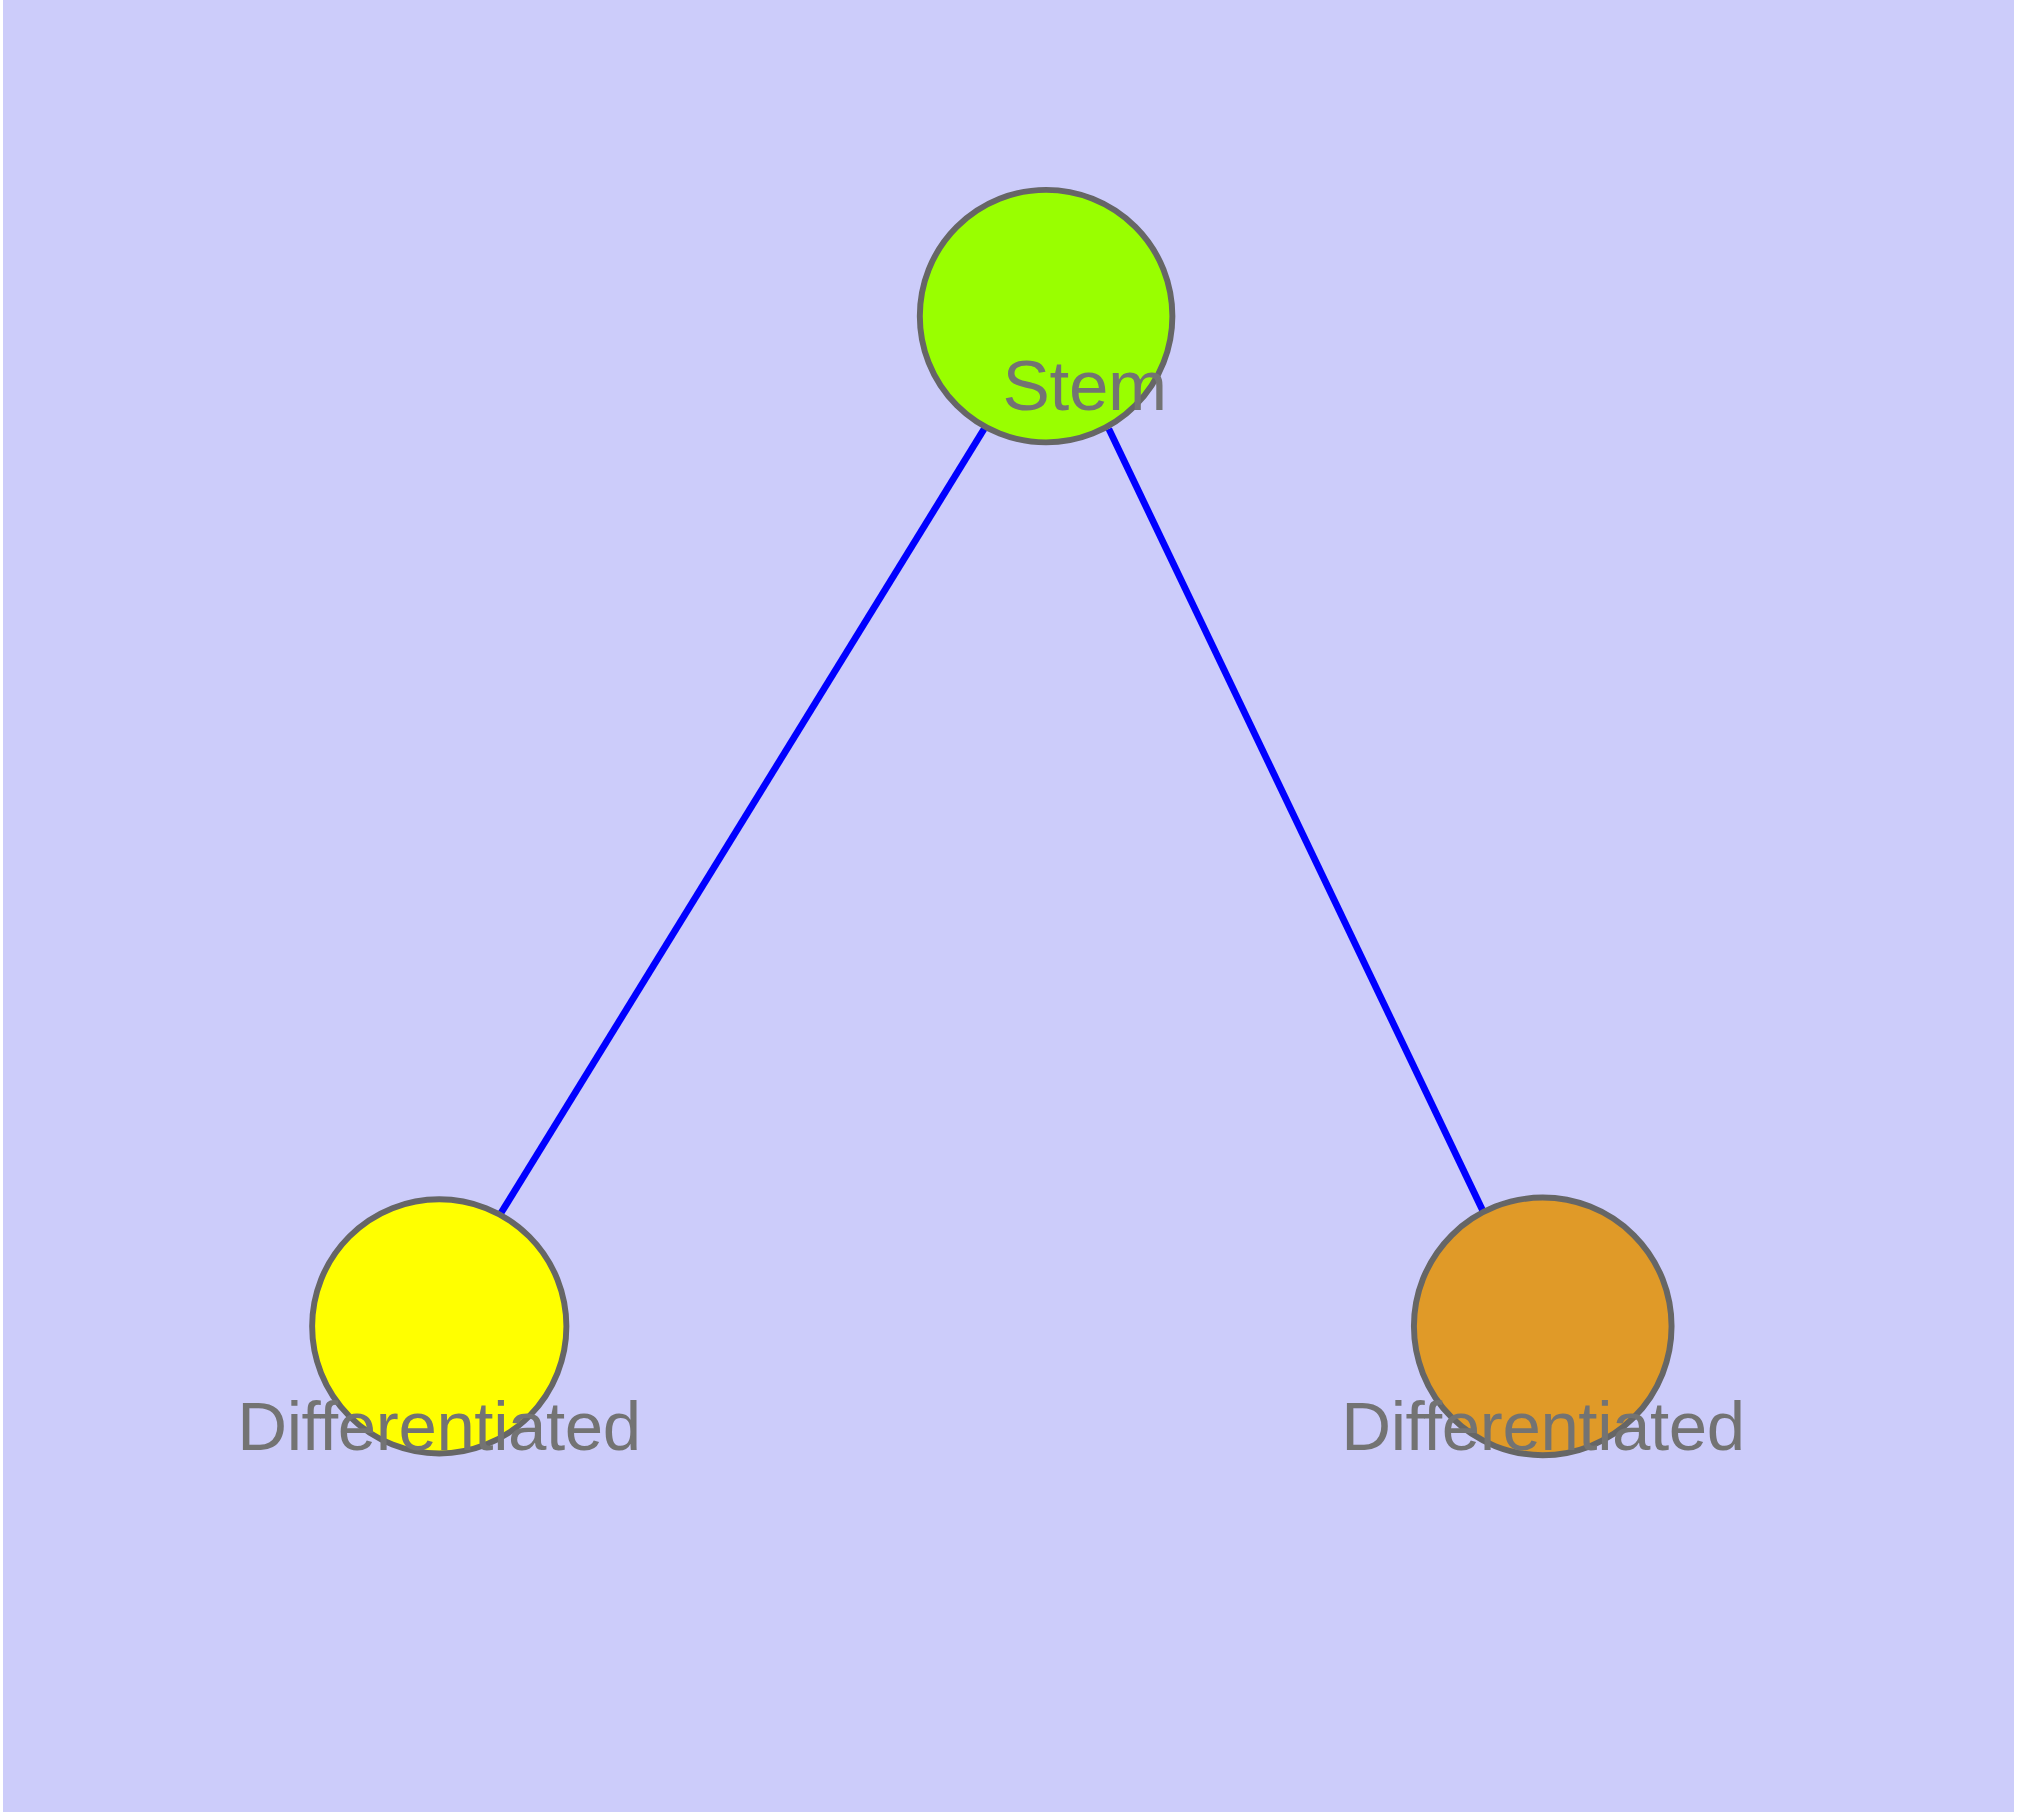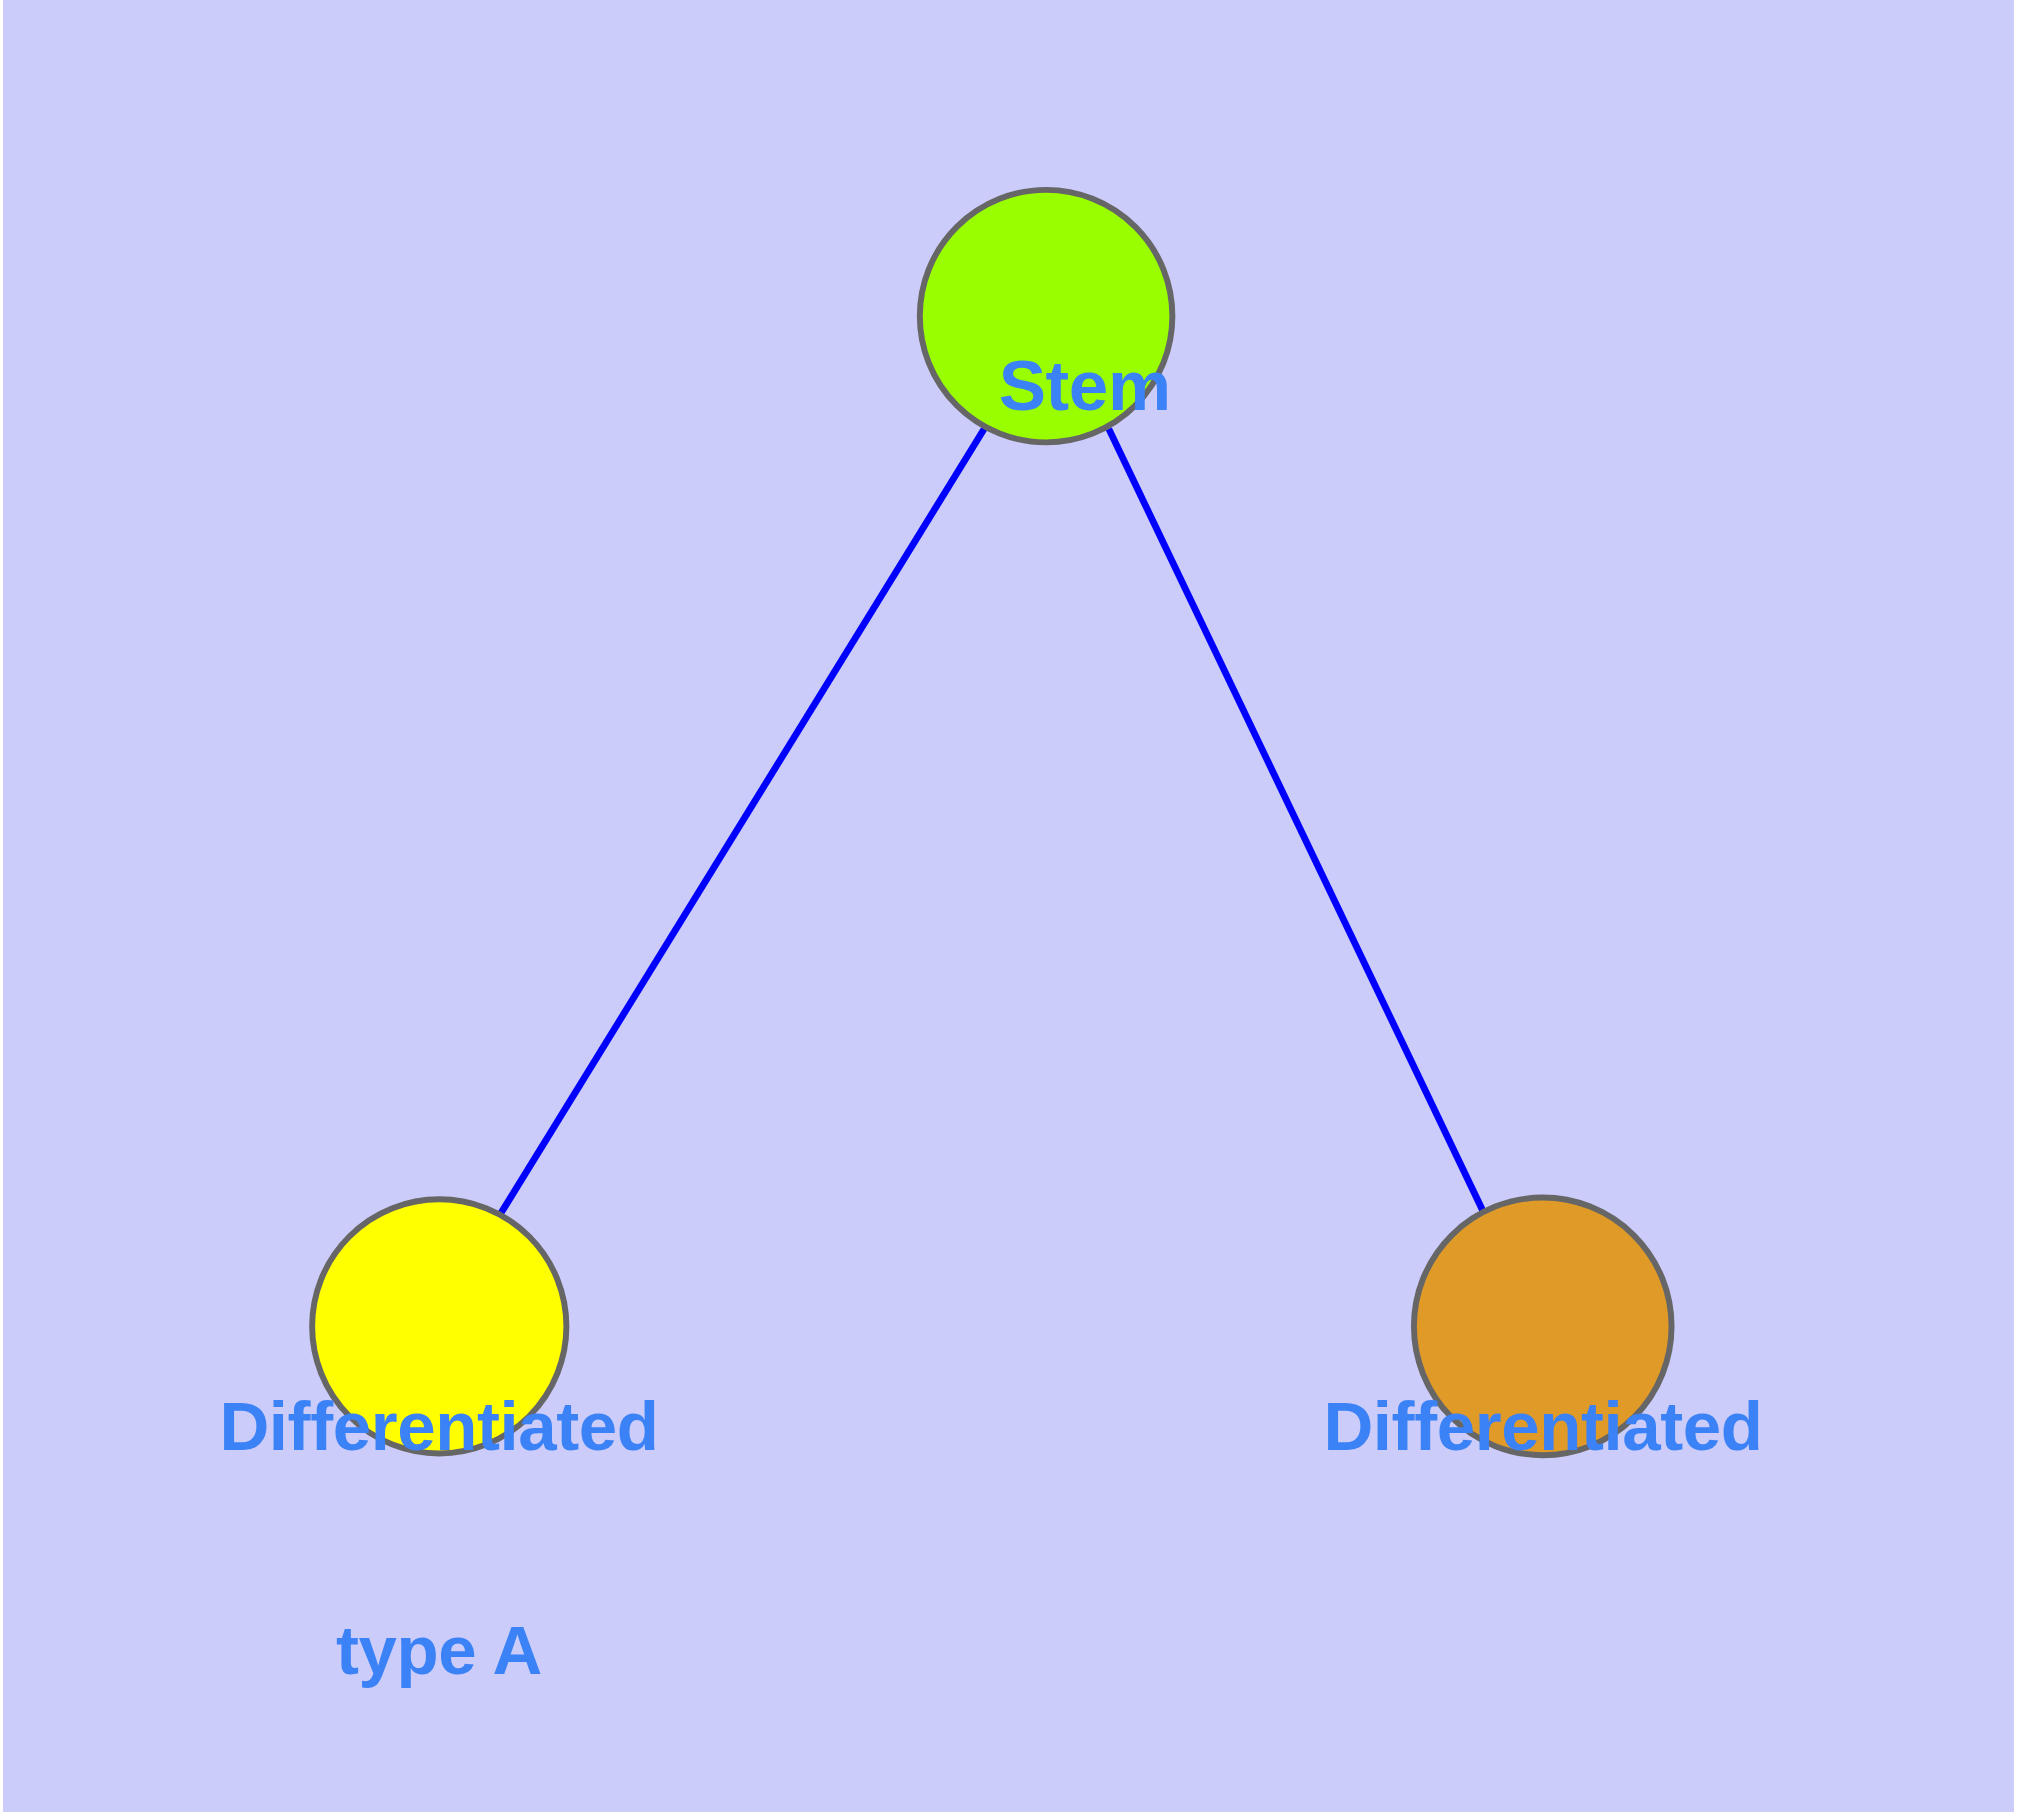--- a/index.html
+++ b/index.html
@@ -35,22 +35,22 @@
     stroke: #666666;
     stroke-width: 7;
   }
   .edge-line {
     stroke: #0000ff;
     stroke-width: 8;
     stroke-linecap: butt;
   }
   .node-label {
     position: absolute;
-    color: #3b82f6;
-    font-weight: bold;
+    color: #737373;
+    font-weight: normal;
     text-align: center;
     line-height: 1.08;
     white-space: pre;
     letter-spacing: -0.4px;
     user-select: none;
   }
   .label-stem {
     font-size: 71px;
   }
   .label-leaf {
@@ -77,21 +77,20 @@
       <circle class="node-circle" cx="1820" cy="1565" r="152" fill="#e09a28"></circle>
     </g>
   </svg>
 
   <div class="node-label label-stem" style="left: 707px; top: 271px; width: 678px;">
     <span>Stem</span>
   </div>
 
   <div class="node-label label-leaf" style="left: 100px; top: 1241px; width: 678px;">
     <div>Differentiated</div>
-    <div>type A</div>
   </div>
 
   <div class="node-label label-leaf" style="left: 1204px; top: 1241px; width: 678px;">
     <div>Differentiated</div>
   </div>
 
 </div>
 
 
 </body></html>

